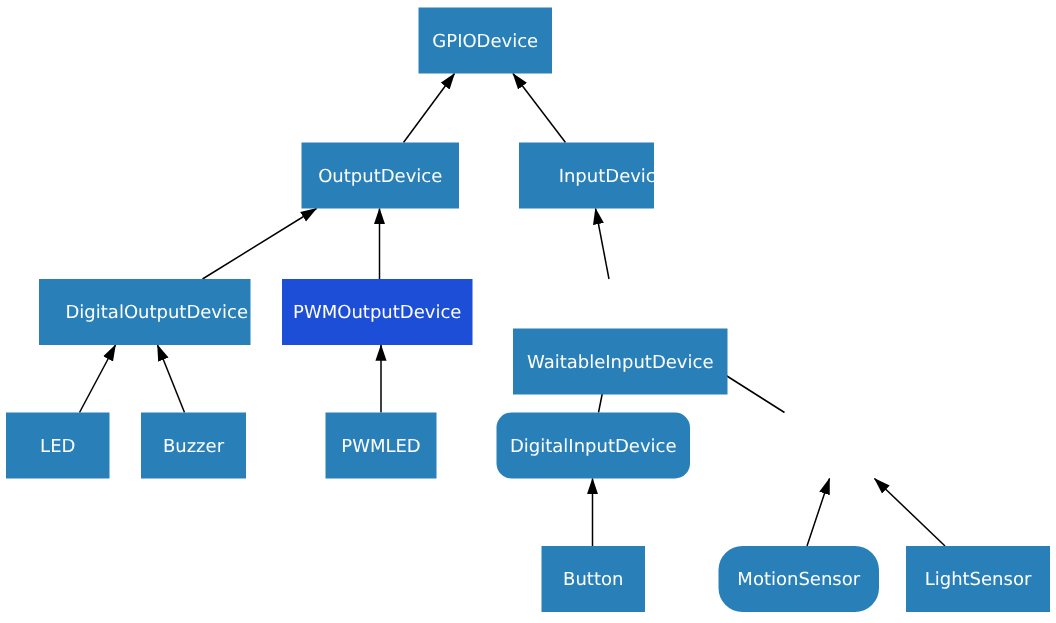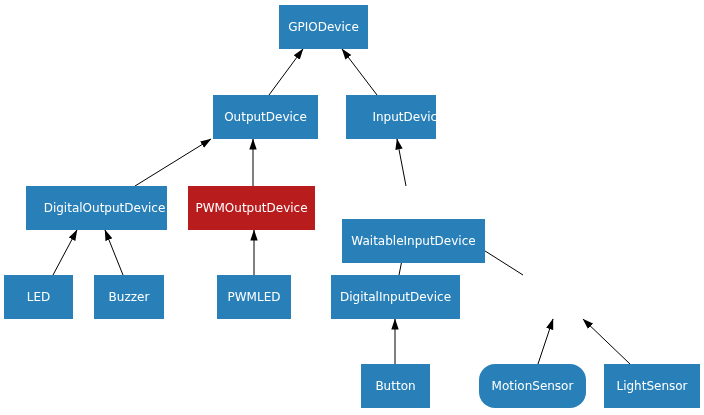--- a/index.html
+++ b/index.html
@@ -29,29 +29,29 @@
     align-items: center;
     justify-content: center;
     background: #2980b9;
     color: #ffffff;
     font-size: 12px;
     white-space: nowrap;
     box-sizing: border-box;
   }
   
   .n-gpiodevice          { left: 279px; top:   5px; width:  89px; }
-  .n-outputdevice        { left: 213px; top:  95px; width: 105px; }
+  .n-outputdevice        { left: 201px; top:  95px; width: 105px; }
   .n-inputdevice         { left: 346px; top:  95px; width:  90px; padding-left: 35px; }
   .n-digitaloutputdevice { left:  26px; top: 186px; width: 141px; padding-left: 16px; }
   .n-pwmoutputdevice     { left: 188px; top: 186px; width: 127px; }
   .n-waitableinputdevice { left: 342px; top: 186px; width: 143px; }
   .n-led                 { left:   4px; top: 275px; width:  69px; }
   .n-buzzer              { left:  94px; top: 275px; width:  70px; }
   .n-pwmled              { left: 217px; top: 275px; width:  74px; }
-  .n-digitalinputdevice  { left: 331px; top: 275px; width: 129px; }
+  .n-digitalinputdevice  { left: 331px; top: 275px; width: 129px; border-radius: 10px; }
   .n-smoothedinputdevice { left: 481px; top: 275px; width: 156px; }
   .n-button              { left: 361px; top: 364px; width:  69px; }
   .n-motionsensor        { left: 479px; top: 364px; width: 107px; }
   .n-lightsensor         { left: 604px; top: 364px; width:  96px; }
   .edge-line { stroke: #000000; stroke-width: 1; }
 </style>
 </head>
 <body style="background: rgb(255, 255, 255);">
 
 <div class="canvas">
@@ -74,21 +74,21 @@
     <line class="edge-line" x1="523" y1="275" x2="452" y2="230" marker-end="url(#arrowhead)" stroke="#000000"></line>
     <line class="edge-line" x1="395" y1="364" x2="395" y2="319" marker-end="url(#arrowhead)" stroke="#000000"></line>
     <line class="edge-line" x1="538" y1="364" x2="553" y2="319" marker-end="url(#arrowhead)" stroke="#000000"></line>
     <line class="edge-line" x1="630" y1="364" x2="583" y2="319" marker-end="url(#arrowhead)" stroke="#000000"></line>
   </svg>
 
   <div class="node n-gpiodevice" style="background: rgb(41, 128, 185); color: rgb(255, 255, 255);">GPIODevice</div>
   <div class="node n-outputdevice" style="background: rgb(41, 128, 185); color: rgb(255, 255, 255);">OutputDevice</div>
   <div class="node n-inputdevice" style="background: rgb(41, 128, 185); color: rgb(255, 255, 255);">InputDevice</div>
   <div class="node n-digitaloutputdevice" style="background: rgb(41, 128, 185); color: rgb(255, 255, 255);">DigitalOutputDevice</div>
-  <div class="node n-pwmoutputdevice" style="background: #b91c1c; color: rgb(255, 255, 255);">PWMOutputDevice</div>
+  <div class="node n-pwmoutputdevice" style="background: #1d4ed8; color: rgb(255, 255, 255);">PWMOutputDevice</div>
   <div class="node n-waitableinputdevice" style="background: rgb(41, 128, 185); color: rgb(255, 255, 255); margin-top: 33px;">WaitableInputDevice</div>
   <div class="node n-led" style="background: rgb(41, 128, 185); color: rgb(255, 255, 255);">LED</div>
   <div class="node n-buzzer" style="background: rgb(41, 128, 185); color: rgb(255, 255, 255);">Buzzer</div>
   <div class="node n-pwmled" style="background: rgb(41, 128, 185); color: rgb(255, 255, 255);">PWMLED</div>
   <div class="node n-digitalinputdevice" style="background: rgb(41, 128, 185); color: rgb(255, 255, 255);">DigitalInputDevice</div>
   <div class="node n-button" style="background: rgb(41, 128, 185); color: rgb(255, 255, 255);">Button</div>
   <div class="node n-motionsensor" style="background: rgb(41, 128, 185); color: rgb(255, 255, 255); border-radius: 16px;">MotionSensor</div>
   <div class="node n-lightsensor" style="background: rgb(41, 128, 185); color: rgb(255, 255, 255);">LightSensor</div>
 
 </div>

